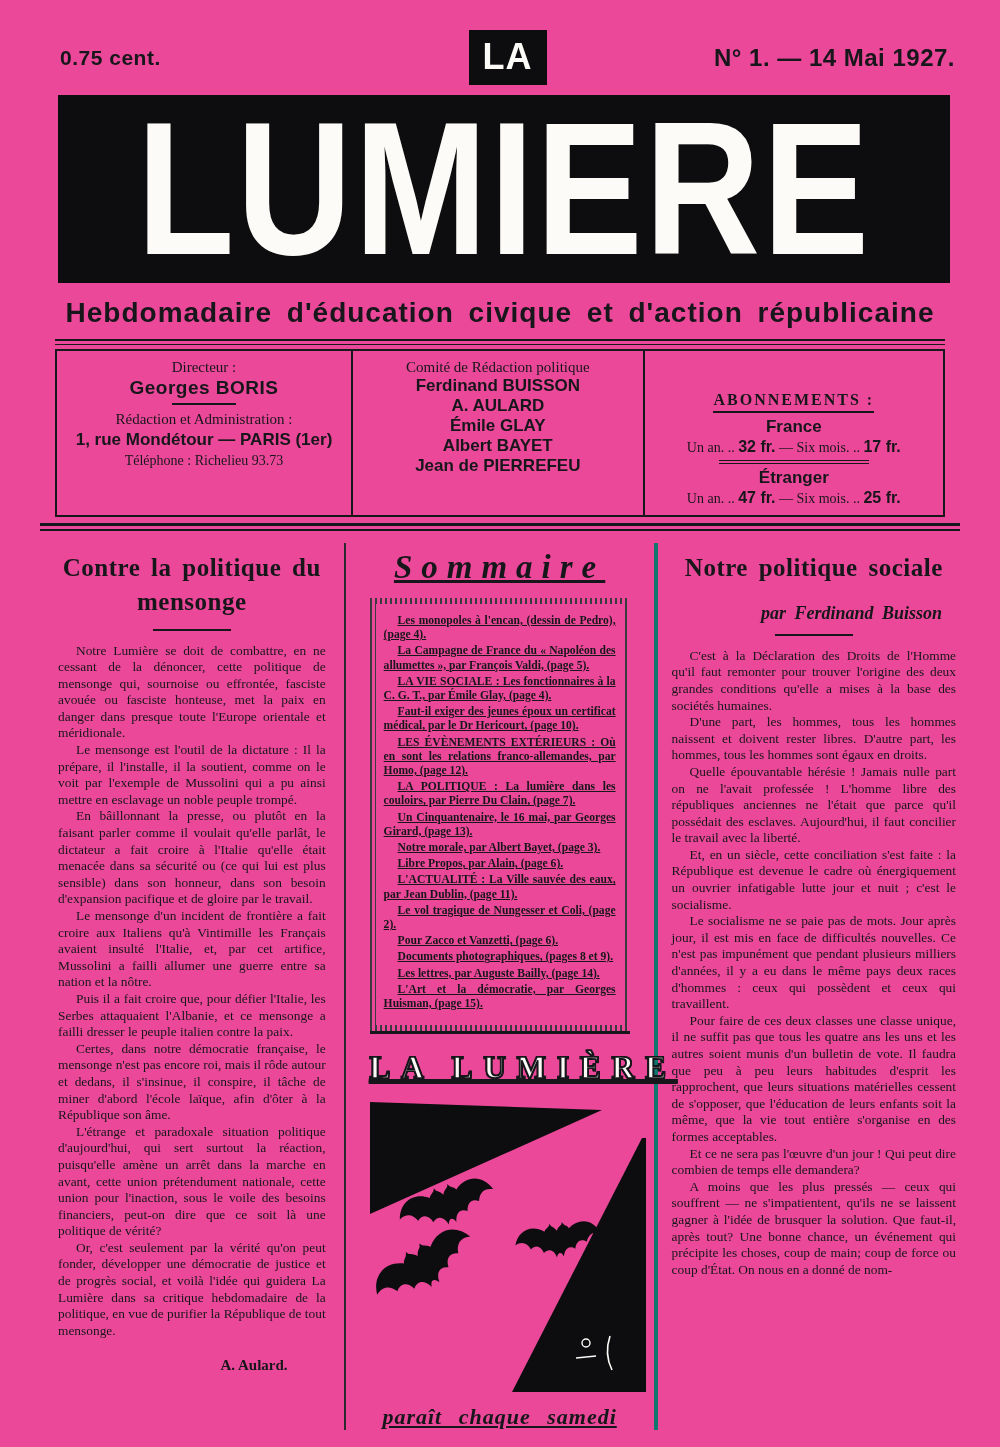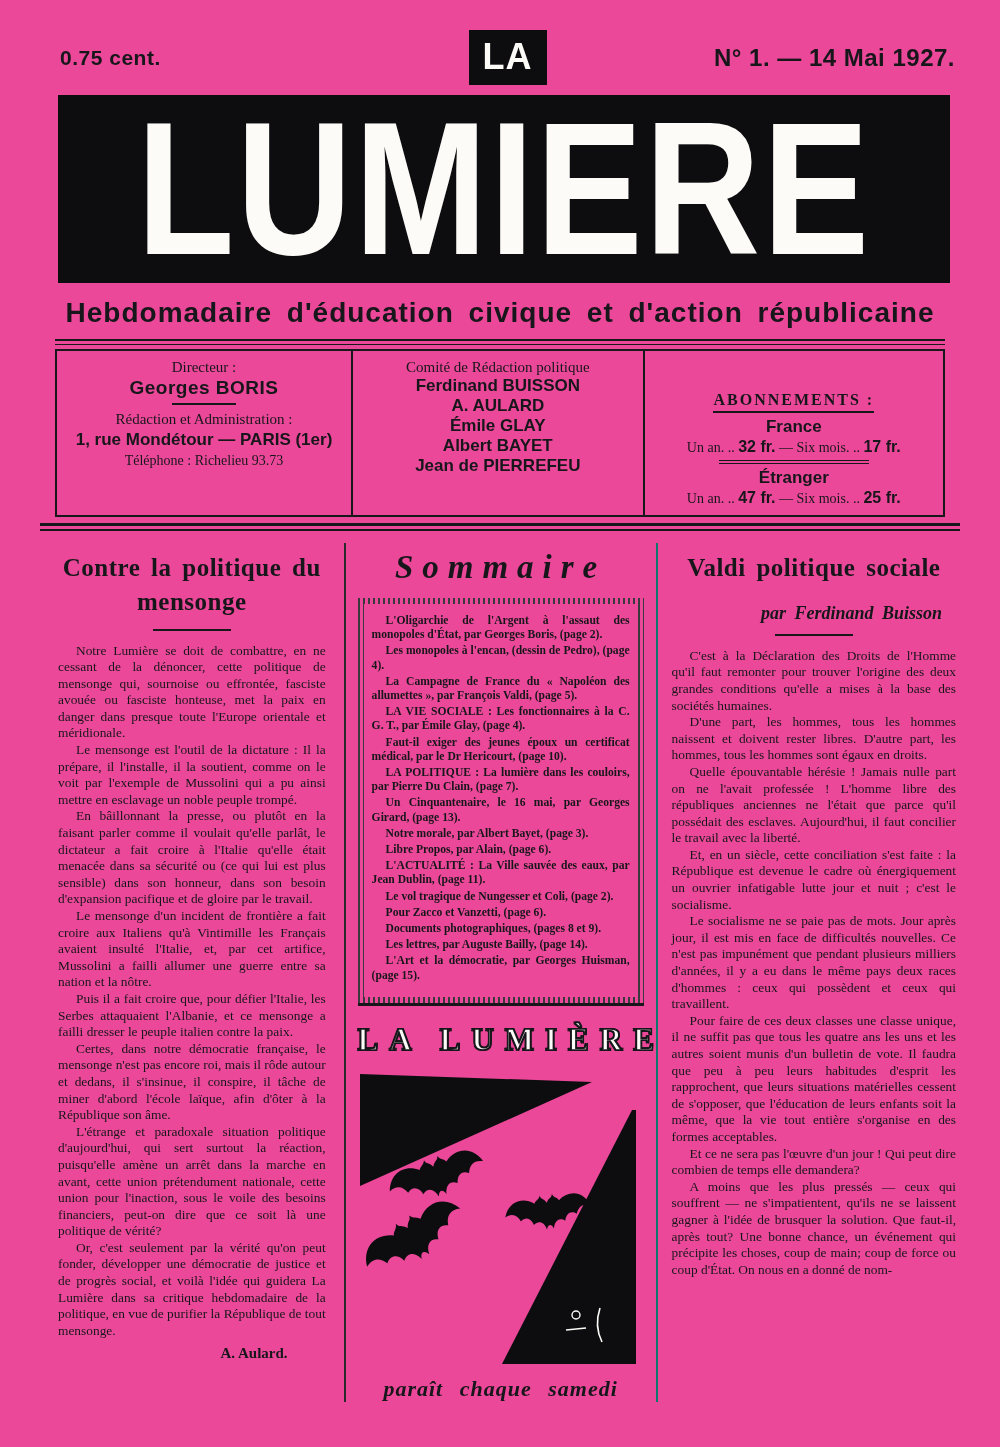--- a/index.html
+++ b/index.html
@@ -50,26 +50,26 @@
   .ab-title{font-family:Liberation Serif, serif;font-weight:bold;font-size:16px;letter-spacing:2px;display:inline-block;border-bottom:2px solid #17161a;padding-bottom:2px;margin-top:32px;}
   .ab-country{font-family:"Liberation Sans",sans-serif;font-weight:bold;font-size:17px;margin-top:4px;}
   .ab-line{font-size:14px;margin-top:1px;white-space:nowrap;}
   .ab-line b{font-family:"Liberation Sans",sans-serif;font-size:16px;}
   .ab-sep{width:150px;border-top:1px solid #17161a;border-bottom:1px solid #17161a;height:2px;margin:4px auto;}
   .rule-heavy{border-top:3px solid #17161a;border-bottom:2px solid #17161a;height:3px;margin:6px 40px 0 40px;}
   
   .columns{display:flex;margin:12px 40px 0 40px;align-items:stretch;}
   .col{box-sizing:border-box;}
   .col-left{width:323px;padding:4px 18px 0 18px;}
-  .col-mid{width:314px;padding:0 12px;border-left:2px solid #2a292d;border-right:2px solid #0f766e;}
+  .col-mid{width:314px;padding:0 24px;border-left:2px solid #2a292d;border-right:4px solid #0f766e;text-decoration:underline;}
   .col-right{width:323px;padding:4px 4px 0 14px;}
   .art-title{font-size:25px;font-weight:bold;text-align:center;line-height:1.35;letter-spacing:.5px;word-spacing:4px;margin:4px 0 0 0;}
   .title-rule{width:78px;border-top:2px solid #17161a;margin:10px auto 12px auto;}
   .body-p{font-size:13.4px;line-height:16.6px;text-align:justify;text-indent:18px;margin:0;}
-  .signature{font-weight:bold;font-size:15px;text-align:right;padding-right:38px;margin-top:6px;}
+  .signature{font-weight:bold;font-size:15px;text-align:right;padding-right:38px;margin-top:18px;}
   .byline{font-weight:bold;font-style:italic;font-size:18px;text-align:right;padding-right:14px;margin:18px 0 0 0;word-spacing:4px;}
   
   .sommaire-title{
     font-style:italic;font-weight:bold;font-size:33px;text-align:center;
     letter-spacing:9px;margin:6px 0 12px 0;
   }
   .sommaire-box{
     border:6px solid;
     border-image:repeating-linear-gradient(90deg,#3a393d 0 2px,rgba(0,0,0,0) 2px 5px) 6;
     padding:10px 8px 12px 8px;
@@ -157,25 +157,25 @@
           <p class="body-p">Certes, dans notre démocratie française, le mensonge n'est pas encore roi, mais il rôde autour et dedans, il s'insinue, il conspire, il tâche de miner d'abord l'école laïque, afin d'ôter à la République son âme.</p>
           <p class="body-p">L'étrange et paradoxale situation politique d'aujourd'hui, qui sert surtout la réaction, puisqu'elle amène un arrêt dans la marche en avant, cette union prétendument nationale, cette union pour l'inaction, sous le voile des besoins financiers, peut-on dire que ce soit là une politique de vérité?</p>
           <p class="body-p">Or, c'est seulement par la vérité qu'on peut fonder, développer une démocratie de justice et de progrès social, et voilà l'idée qui guidera La Lumière dans sa critique hebdomadaire de la politique, en vue de purifier la République de tout mensonge.</p>
         </div>
       <div class="signature">A. Aulard.</div>
     </div>
 
     <div class="col col-mid">
       <div class="sommaire-title">Sommaire</div>
       <div class="sommaire-box">
-          <p>L'Oligarchie de l'Argent à l'assaut des monopoles d'État, par Georges Boris, (page 2).</p>
           <p>Les monopoles à l'encan, (dessin de Pedro), (page 4).</p>
           <p>La Campagne de France du « Napoléon des allumettes », par François Valdi, (page 5).</p>
           <p>LA VIE SOCIALE : Les fonctionnaires à la C. G. T., par Émile Glay, (page 4).</p>
           <p>Faut-il exiger des jeunes époux un certificat médical, par le Dr Hericourt, (page 10).</p>
+          <p>LES ÉVÈNEMENTS EXTÉRIEURS : Où en sont les relations franco-allemandes, par Homo, (page 12).</p>
           <p>LA POLITIQUE : La lumière dans les couloirs, par Pierre Du Clain, (page 7).</p>
           <p>Un Cinquantenaire, le 16 mai, par Georges Girard, (page 13).</p>
           <p>Notre morale, par Albert Bayet, (page 3).</p>
           <p>Libre Propos, par Alain, (page 6).</p>
           <p>L'ACTUALITÉ : La Ville sauvée des eaux, par Jean Dublin, (page 11).</p>
           <p>Le vol tragique de Nungesser et Coli, (page 2).</p>
           <p>Pour Zacco et Vanzetti, (page 6).</p>
           <p>Documents photographiques, (pages 8 et 9).</p>
           <p>Les lettres, par Auguste Bailly, (page 14).</p>
           <p>L'Art et la démocratie, par Georges Huisman, (page 15).</p>
@@ -199,21 +199,21 @@
             <circle cx="216" cy="247" r="4" fill="none" stroke="#fcfbf7" stroke-width="1.4"></circle>
             <line x1="206" y1="262" x2="226" y2="260" stroke="#fcfbf7" stroke-width="1.4"></line>
             <path d="M240 240 q-6 18 2 34" fill="none" stroke="#fcfbf7" stroke-width="1.6"></path>
           </g>
         </svg>
         <div class="tagline">paraît chaque samedi</div>
       </div>
     </div>
 
     <div class="col col-right">
-      <h2 class="art-title">Valdi politique sociale</h2>
+      <h2 class="art-title">Notre politique sociale</h2>
       <div class="byline">par Ferdinand Buisson</div>
       <div class="title-rule"></div>
       <div>
           <p class="body-p">C'est à la Déclaration des Droits de l'Homme qu'il faut remonter pour trouver l'origine des deux grandes conditions qu'elle a mises à la base des sociétés humaines.</p>
           <p class="body-p">D'une part, les hommes, tous les hommes naissent et doivent rester libres. D'autre part, les hommes, tous les hommes sont égaux en droits.</p>
           <p class="body-p">Quelle épouvantable hérésie ! Jamais nulle part on ne l'avait professée ! L'homme libre des républiques anciennes ne l'était que parce qu'il possédait des esclaves. Aujourd'hui, il faut concilier le travail avec la liberté.</p>
           <p class="body-p">Et, en un siècle, cette conciliation s'est faite : la République est devenue le cadre où énergiquement un ouvrier infatigable lutte jour et nuit ; c'est le socialisme.</p>
           <p class="body-p">Le socialisme ne se paie pas de mots. Jour après jour, il est mis en face de difficultés nouvelles. Ce n'est pas impunément que pendant plusieurs milliers d'années, il y a eu dans le même pays deux races d'hommes : ceux qui possèdent et ceux qui travaillent.</p>
           <p class="body-p">Pour faire de ces deux classes une classe unique, il ne suffit pas que tous les quatre ans les uns et les autres soient munis d'un bulletin de vote. Il faudra que peu à peu leurs habitudes d'esprit les rapprochent, que leurs situations matérielles cessent de s'opposer, que l'éducation de leurs enfants soit la même, que la vie tout entière s'organise en des formes acceptables.</p>
           <p class="body-p">Et ce ne sera pas l'œuvre d'un jour ! Qui peut dire combien de temps elle demandera?</p>

